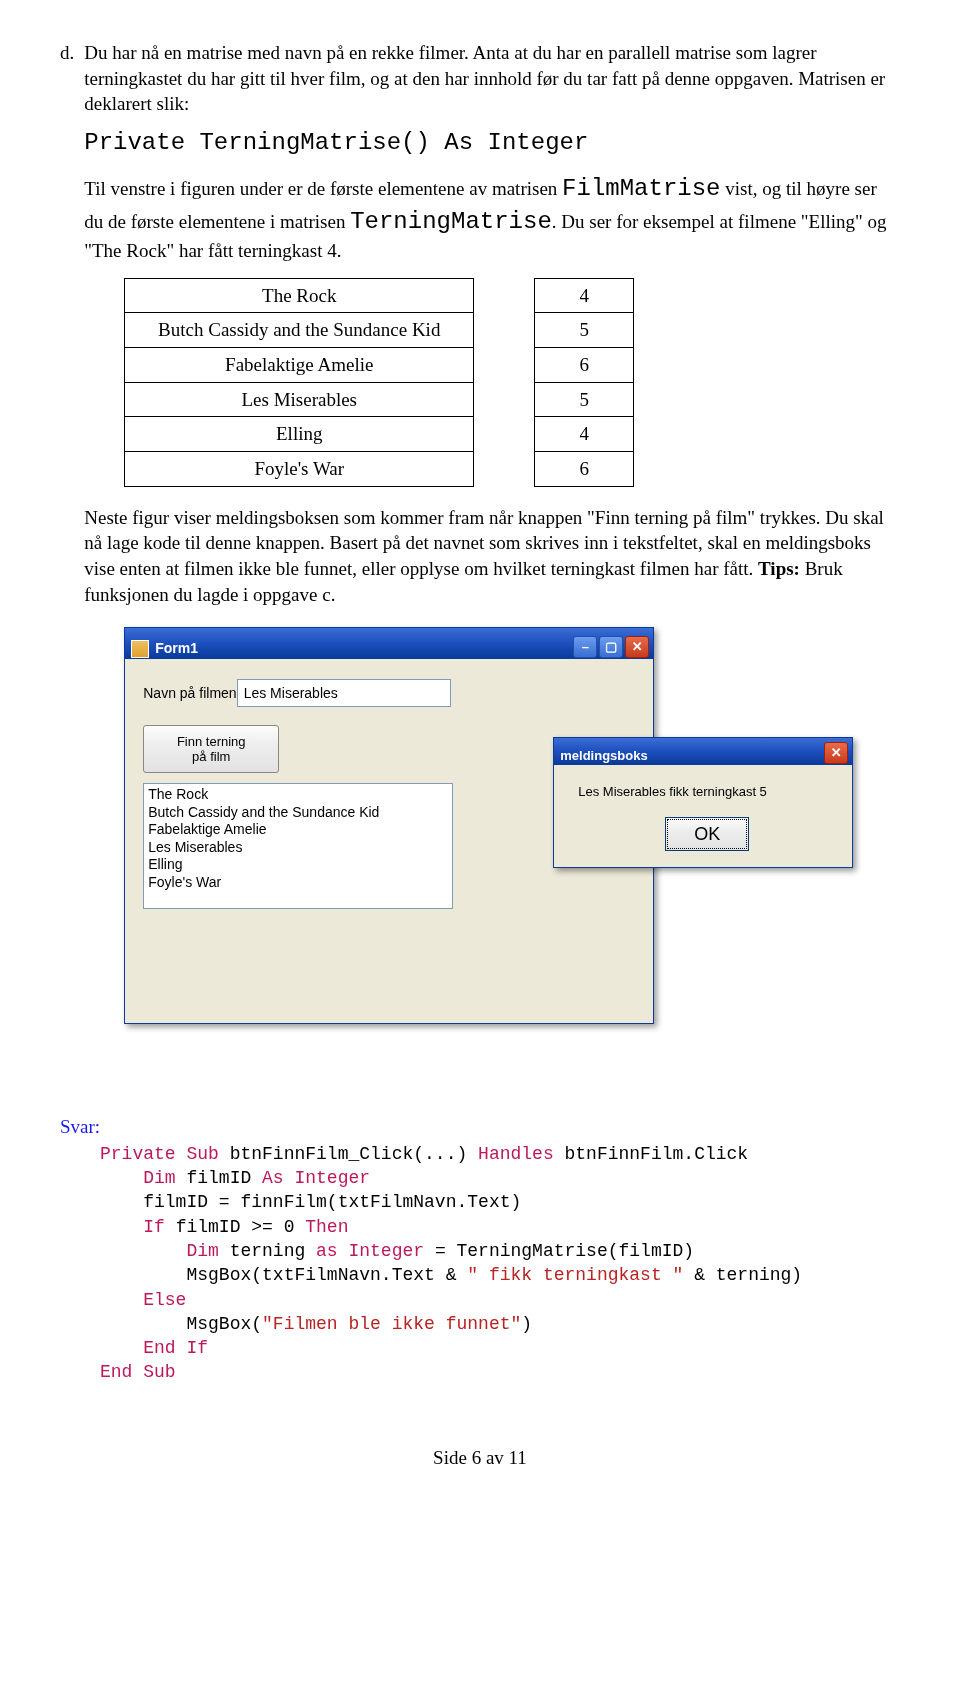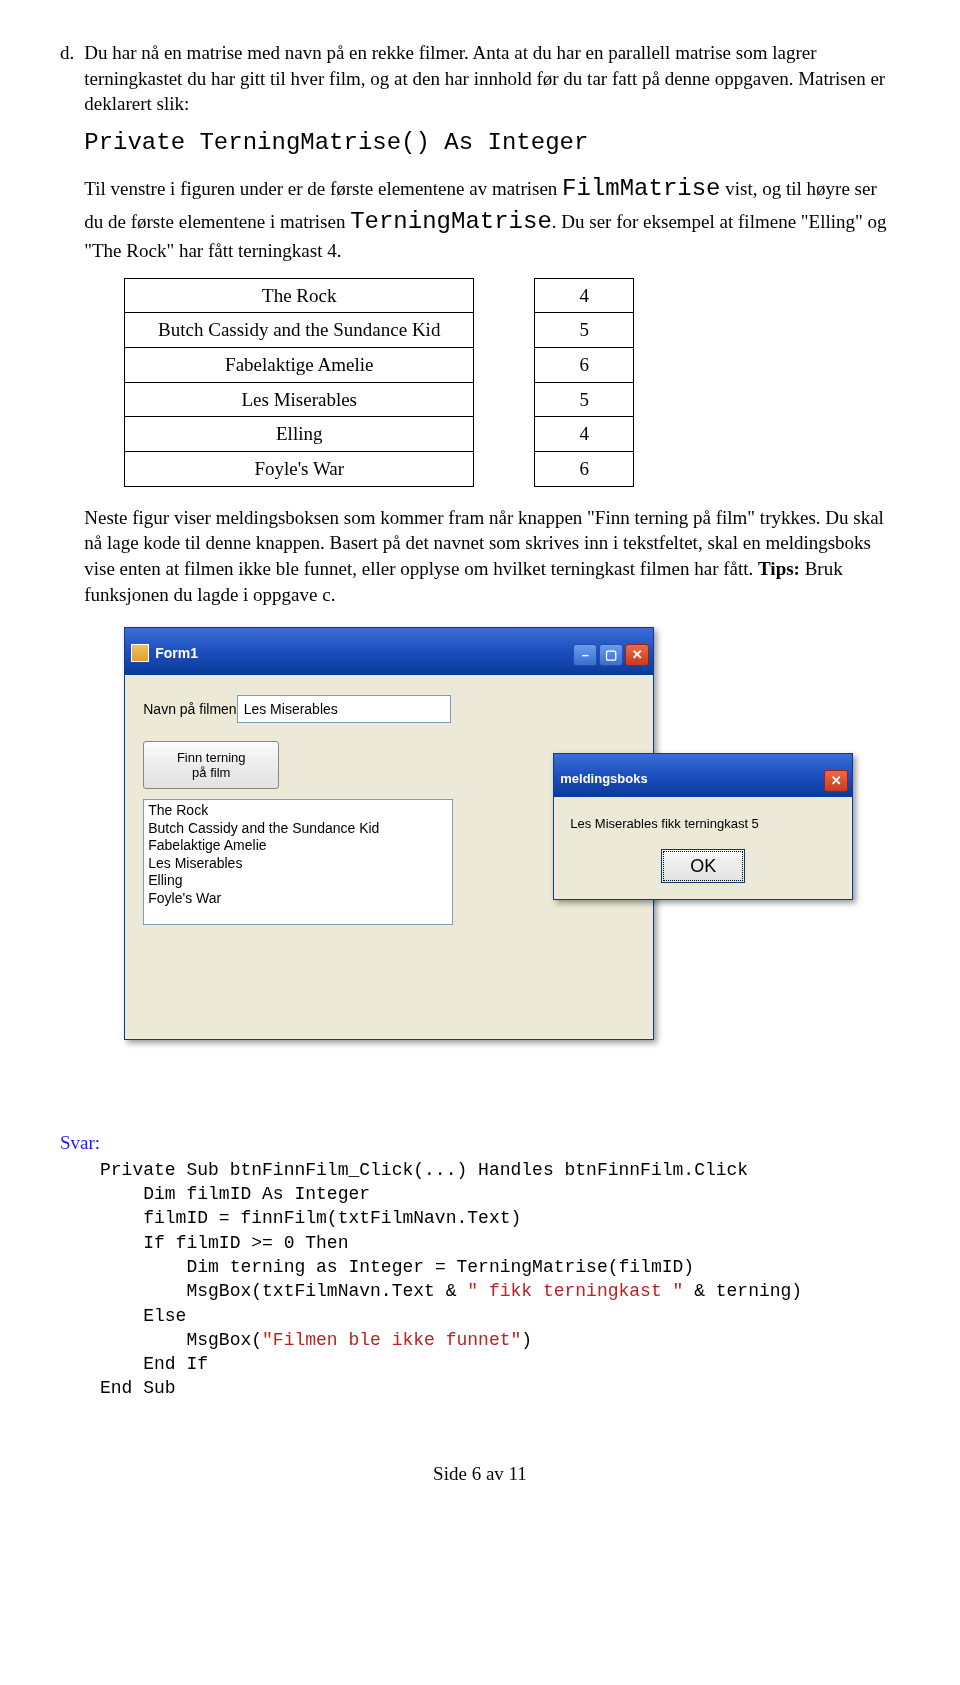--- a/index.html
+++ b/index.html
@@ -48,25 +48,25 @@
   .win {
     position: relative;
     width: 530px;
     margin: 20px 0 10px 40px;
     box-shadow: 3px 3px 6px rgba(0,0,0,.4);
     font-family: "Tahoma", Arial, sans-serif;
     font-size: 14px;
   }
   .win .titlebar {
     display: flex;
-    align-items: flex-start;
+    align-items: flex-end;
     height: 30px;
     background: linear-gradient(to bottom, #3b6ed5, #1e4fbf 50%, #0a3b9a 100%);
     color: #fff;
-    padding: 16px 4px 0 6px;
+    padding: 0 4px 0 6px;
     border: 1px solid #0a3b9a;
   }
   .win .titlebar .icon-box {
     width: 16px; height: 16px;
     background: linear-gradient(to bottom, #f0c060, #e0a030);
     border: 1px solid #fff;
     margin-right: 6px;
   }
   .win .titlebar .title { flex: 1; font-weight: bold; }
   .titlebar-btns { display: flex; gap: 2px; }
@@ -135,21 +135,21 @@
     font-family: "Tahoma", Arial, sans-serif;
     font-size: 13px;
     box-shadow: 3px 3px 6px rgba(0,0,0,.4);
   }
   .msgbox .titlebar { height: 26px; }
   .msgbox .titlebar .title { font-size: 13px; }
   .msgbox .body2 {
     background: #ece9d8;
     border: 1px solid #0a3b9a;
     border-top: none;
-    padding: 18px 16px 16px 16px;
+    padding: 18px 16px 16px 24px;
     text-align: center;
   }
   .msgbox .msgtext { text-align: left; margin-bottom: 16px; }
   .msgbox .okbtn {
     display: inline-block;
     border: 1px solid #003c74;
     outline: 1px dotted #000;
     outline-offset: -3px;
     background: linear-gradient(to bottom, #fdfdfd, #eee 40%, #e2e2e2);
     padding: 4px 28px;
@@ -162,21 +162,21 @@
     margin: 80px 0 0 0;
     font-size: 19px;
   }
   pre.code {
     font-family: "Courier New", Courier, monospace;
     font-size: 18px;
     line-height: 1.35;
     margin: 2px 0 0 40px;
     white-space: pre;
   }
-  .c-blue { color: #000000; }
+  .c-blue { color: #be185d; }
   .c-red   { color: #bb2222; }
 
   .footer {
     text-align: center;
     margin-top: 60px;
     font-size: 19px;
   }
 </style>
 </head>
 <body>

